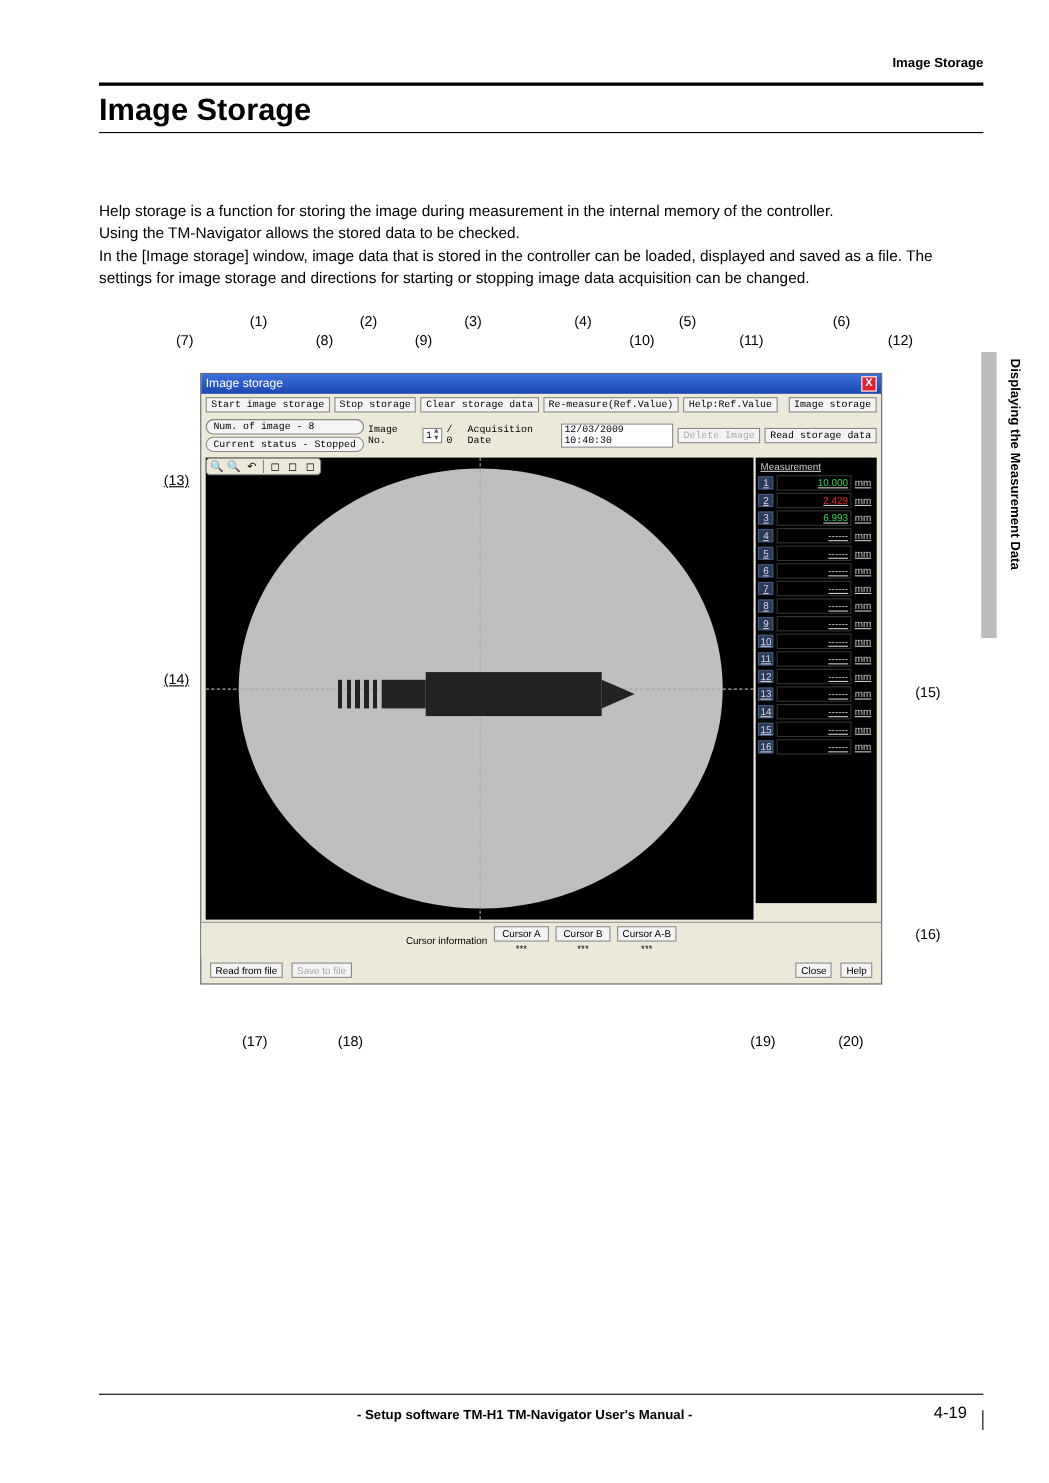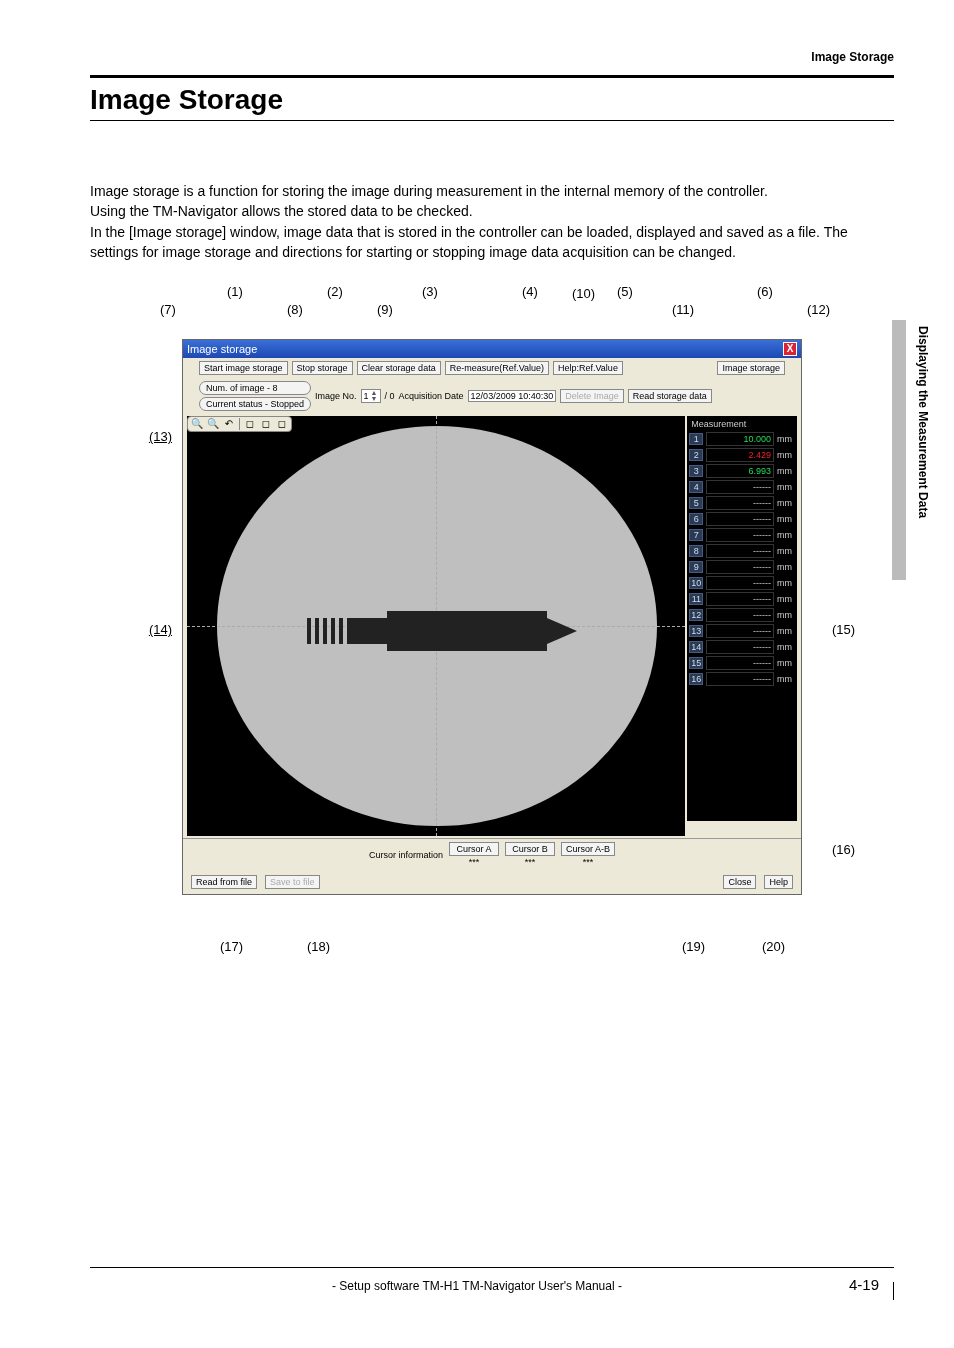--- a/index.html
+++ b/index.html
@@ -17,21 +17,21 @@
   .side-tab .gray { background: #bbb; width: 14px; height: 260px; }
   .side-label { position: absolute; right: 24px; top: 326px; writing-mode: vertical-rl; font-size: 12px; font-weight: bold; }
 
   .figure-wrap { position: relative; width: 760px; height: 680px; margin: 0 auto; }
   .callouts-top { position: absolute; top: 0; left: 0; width: 100%; height: 55px; font-size: 13px; }
   .ct { position: absolute; top: 0; }
   .window { position: absolute; top: 55px; left: 70px; width: 620px; background: #ece9d8; border: 1px solid #666; font-size: 10px; }
   .titlebar { background: linear-gradient(#3a6fd8,#1d48b3); color: #fff; height: 18px; padding: 2px 4px; display: flex; align-items: center; justify-content: space-between; }
   .titlebar .tbtitle { font-size: 11px; }
   .titlebar .closebtn { width: 14px; height: 14px; background: #d23; border: 1px solid #fff; color: #fff; font-size: 10px; text-align: center; line-height: 12px; font-weight: bold; }
-  .row1, .row2 { display: flex; padding: 3px 16px; gap: 4px; align-items: center; }
+  .row1, .row2 { display: flex; padding: 3px 4px; gap: 4px; align-items: center; font-family: Liberation Mono, monospace; }
   .btn { background: #f4f4f4; border: 1px solid #888; padding: 1px 4px; font-size: 9px; white-space: nowrap; }
   .stat { border: 1px solid #888; border-radius: 8px; padding: 1px 6px; font-size: 9px; background: #f4f4f4; white-space: nowrap; }
   .lbl { font-size: 9px; }
   .num-spin { border: 1px solid #888; padding: 0 2px; font-size: 9px; display: inline-flex; align-items: center; gap: 2px; background: #fff; }
   .date-field { border: 1px solid #888; background: #fff; padding: 0 2px; font-size: 9px; }
   .btn.disabled { color: #aaa; }
 
   .imgarea { display: flex; }
   .viewport { position: relative; width: 500px; height: 420px; background: #000; margin: 2px 0 2px 4px; }
   .toolbar { position: absolute; top: 0; left: 0; background: #ece9d8; border: 1px solid #888; border-radius: 4px; padding: 1px 3px; display: flex; gap: 4px; align-items: center; z-index: 3; }
@@ -39,54 +39,54 @@
   .circle { position: absolute; top: 10px; left: 30px; width: 440px; height: 400px; background: #bfbfbf; border-radius: 50%; }
   .partshape { position: absolute; top: 180px; left: 110px; width: 300px; height: 70px; }
   .partshape .body { position: absolute; left: 90px; top: 15px; width: 160px; height: 40px; background: #222; }
   .partshape .tip  { position: absolute; left: 250px; top: 22px; width: 0; height: 0; border-left: 30px solid #222; border-top: 13px solid transparent; border-bottom: 13px solid transparent; }
   .partshape .thread { position: absolute; left: 50px; top: 22px; width: 40px; height: 26px; background: #222; }
   .partshape .thread::before { content:""; position:absolute; left:-40px; top:0; width:40px; height:26px;
     background: repeating-linear-gradient(90deg,#222 0 4px, transparent 4px 8px); }
   .crosshair-h { position: absolute; top: 50%; left: 0; width: 100%; border-top: 1px dashed #aaa; }
   .crosshair-v { position: absolute; left: 50%; top: 0; height: 100%; border-left: 1px dashed #aaa; }
 
-  .meas { width: 110px; margin: 2px 4px 17px 2px; background: #000; color: #ccc; padding: 2px; }
+  .meas { width: 110px; margin: 2px 4px 17px 2px; background: #000; color: #ccc; padding: 2px; text-decoration: underline; }
   .meas-title { font-size: 9px; color: #ccc; padding: 1px 2px 3px 2px; }
   .meas-row { display: flex; align-items: center; gap: 3px; margin-bottom: 2px; }
   .meas-row .idx { width: 14px; background: #2a3a55; color: #cde; text-align: center; font-size: 9px; border: 1px solid #445a80; }
   .meas-row .val { flex: 1; text-align: right; font-size: 9px; border: 1px solid #333; padding: 1px 2px; }
   .meas-row .unit { font-size: 9px; color: #ccc; width: 18px; }
 
   .cursorbar { display: flex; align-items: center; gap: 6px; padding: 3px 6px; background: #ece9d8; border-top: 1px solid #999; font-size: 9px; }
   .cursorbar .box { border: 1px solid #888; padding: 1px 4px; min-width: 50px; background: #f4f4f4; text-align: center; }
   .cursorbar .lab { text-align: center; }
   .cursorbar .stack { display: flex; flex-direction: column; gap: 1px; }
 
   .bottombar { display: flex; justify-content: space-between; padding: 5px 8px; }
   .bottombar .grp { display: flex; gap: 8px; }
 
   .co-left { position: absolute; font-size: 13px; text-align: right; width: 50px; text-decoration: underline; }
   .co-right { position: absolute; font-size: 13px; width: 50px; }
   .co-bot { position: absolute; font-size: 13px; }
   .footer { position: absolute; bottom: 55px; left: 0; width: 100%; text-align: center; font-size: 12px; }
-  .footer .manual { font-weight: normal; }
+  .footer .manual { font-weight: bold; }
   .pagenum { position: absolute; bottom: 55px; right: 75px; font-size: 15px; }
   .foot-rule { position: absolute; bottom: 80px; left: 90px; right: 60px; border-top: 1px solid #000; }
   .pagenum-rule { position: absolute; bottom: 48px; right: 60px; width: 1px; height: 18px; background: #000; }
 </style>
 </head>
 <body>
 
 <div class="page">
   <div class="header-right">Image Storage</div>
   <div class="top-rule"></div>
   <h1 class="title">Image Storage</h1>
   <div class="title-rule"></div>
 
-  <p class="intro">Image storage is a function for storing the image during measurement in the internal memory of the controller.</p>
+  <p class="intro">Help storage is a function for storing the image during measurement in the internal memory of the controller.</p>
   <p class="intro">Using the TM-Navigator allows the stored data to be checked.</p>
 
   <p class="section-body">In the [Image storage] window, image data that is stored in the controller can be loaded, displayed and saved as a file. The settings for image storage and directions for starting or stopping image data acquisition can be changed.</p>
 
   <div class="side-tab">
       <div class="gray"></div>
     </div>
   <div class="side-label">Displaying the Measurement Data</div>
 
   <div class="figure-wrap">
@@ -95,27 +95,27 @@
       <span class="ct" style="left:115px">(1)</span>
       <span class="ct" style="left:215px">(2)</span>
       <span class="ct" style="left:310px">(3)</span>
       <span class="ct" style="left:410px">(4)</span>
       <span class="ct" style="left:505px">(5)</span>
       <span class="ct" style="left:645px">(6)</span>
 
       <span class="ct" style="top:18px;left:48px">(7)</span>
       <span class="ct" style="top:18px;left:175px">(8)</span>
       <span class="ct" style="top:18px;left:265px">(9)</span>
-      <span class="ct" style="top:2px;left:460px">(10)</span>
+      <span class="ct" style="top:18px;left:460px">(10)</span>
       <span class="ct" style="top:18px;left:560px">(11)</span>
       <span class="ct" style="top:18px;left:695px">(12)</span>
     </div>
 
     <div class="co-left" style="top:145px;left:10px">(13)</div>
-    <div class="co-left" style="top:338px;left:10px">(14)</div>
+    <div class="co-left" style="top:326px;left:10px">(14)</div>
 
     <div class="co-right" style="top:338px;left:720px">(15)</div>
     <div class="co-right" style="top:558px;left:720px">(16)</div>
 
     <div class="window">
       <div class="titlebar">
         <span class="tbtitle">Image storage</span>
         <span class="closebtn">X</span>
       </div>
       <div class="row1">

